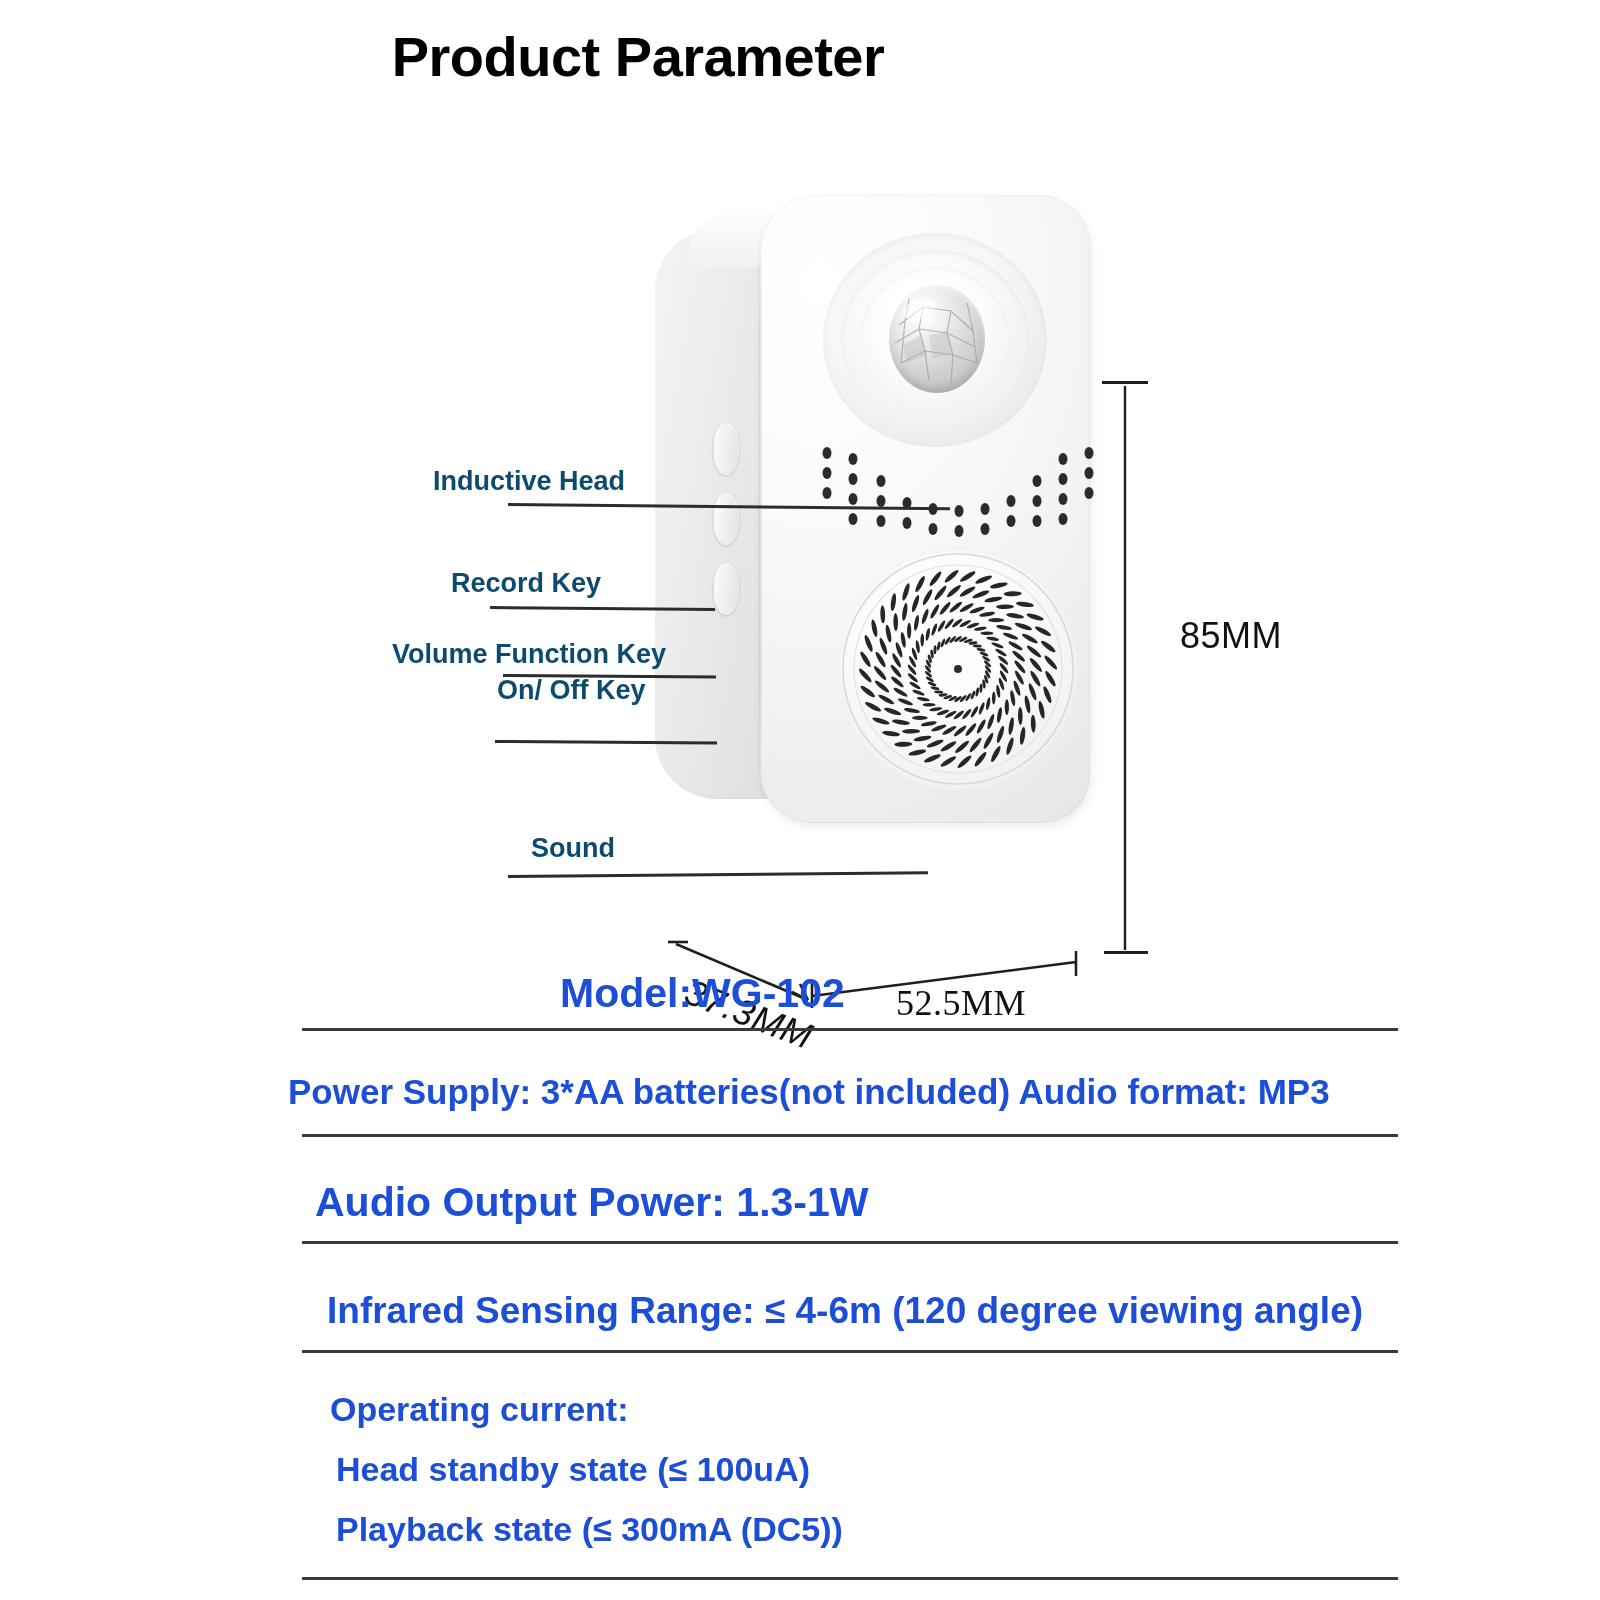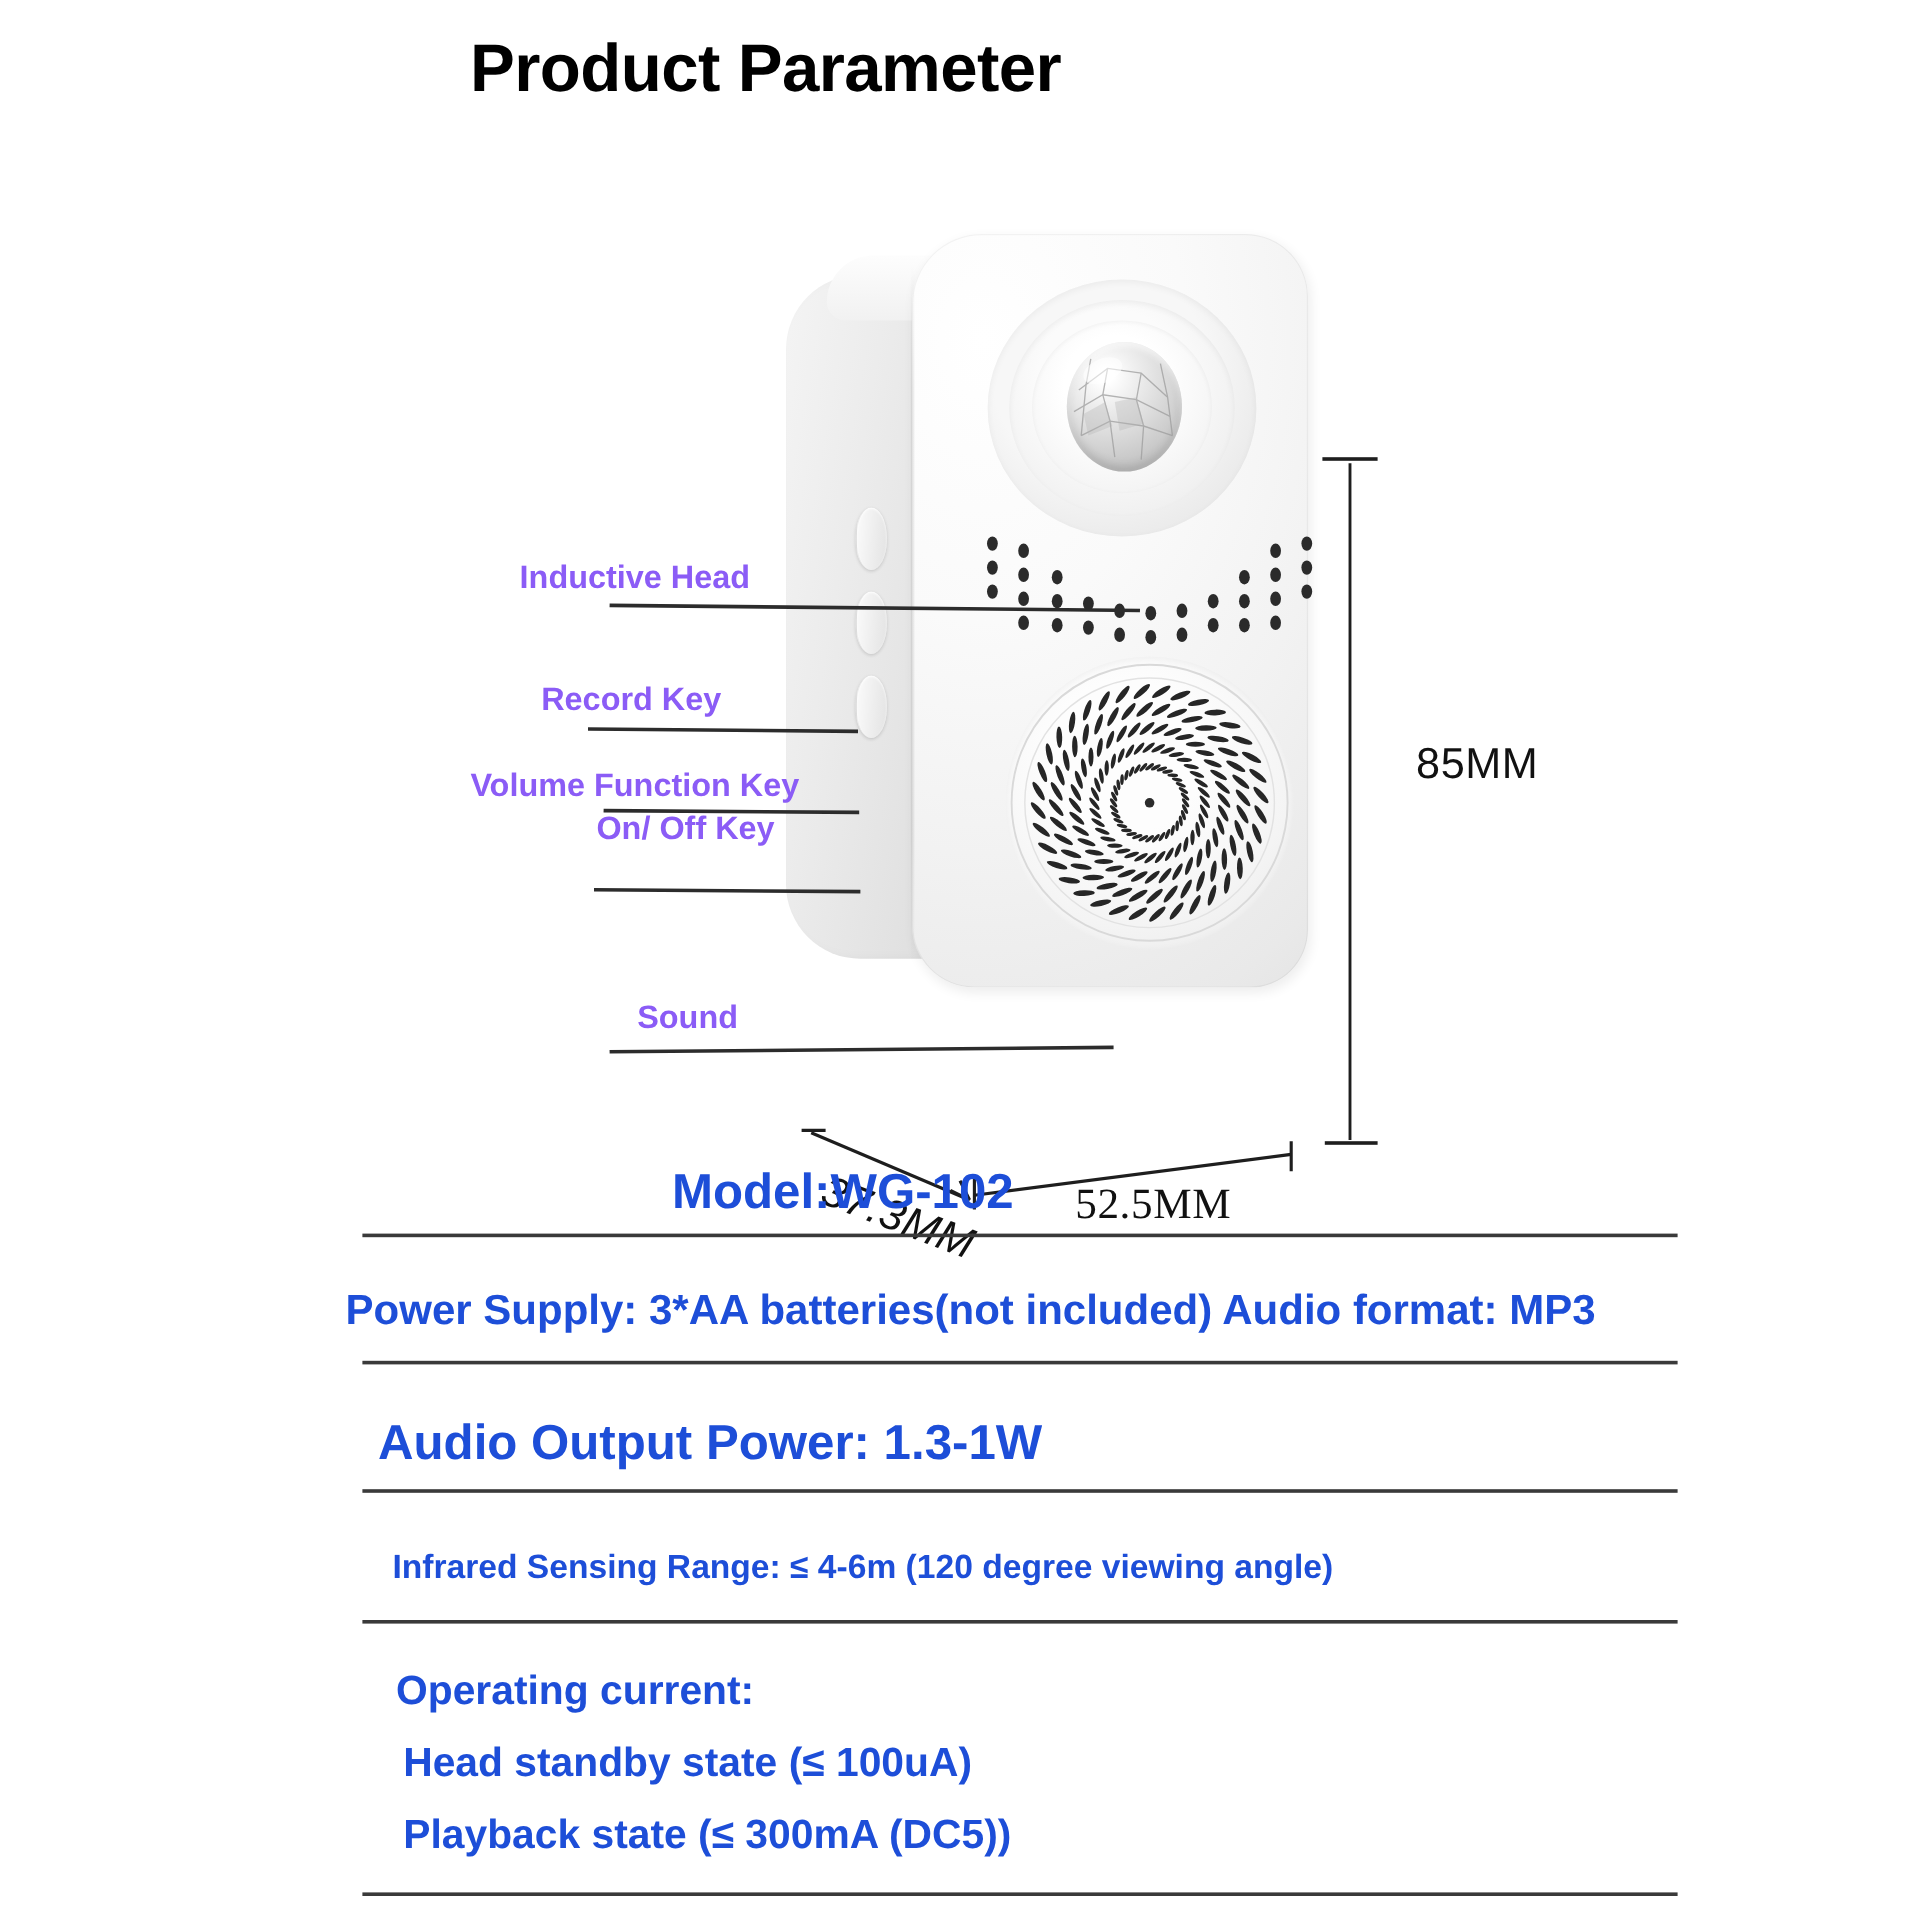--- a/index.html
+++ b/index.html
@@ -141,21 +141,21 @@
   #btn-record  { left: 58px;  top: 228px; }
   #btn-volume  { left: 58px;  top: 298px; }
   #btn-onoff   { left: 58px;  top: 368px; }
 
   
   .callout-label {
     position: absolute;
     font-size: 27px;
     font-weight: bold;
     white-space: nowrap;
-    color: #8b5cf6;
+    color: #0c4a6e;
   }
   .leader-line {
     position: absolute;
     height: 0;
     border-top: 3px solid #2c2c2c;
   }
 
   #label-inductive { left: 433px; top: 316px; }
   #line-inductive  { left: 508px; top: 353px; width: 442px; transform: rotate(0.55deg); transform-origin: left center;}
 
@@ -203,21 +203,21 @@
   }
   .spec-text {
     position: absolute;
     font-weight: bold;
     white-space: nowrap;
     color: #1d4ed8;
   }
   #spec-model   { left: 560px; top: 10px;  font-size: 41px; }
   #spec-power   { left: 288px; top: 112px; font-size: 35px; }
   #spec-audio   { left: 315px; top: 219px; font-size: 41px; }
-  #spec-ir      { left: 327px; top: 330px; font-size: 28px; }
+  #spec-ir      { left: 327px; top: 330px; font-size: 37px; }
   #spec-cur-0   { left: 330px; top: 430px; font-size: 34px; text-align: right; }
   #spec-cur-1   { left: 336px; top: 490px; font-size: 34px; }
   #spec-cur-2   { left: 336px; top: 550px; font-size: 34px; }
 
   #rule-1 { top: 68px;  }
   #rule-2 { top: 174px; }
   #rule-3 { top: 281px; }
   #rule-4 { top: 390px; }
   #rule-5 { top: 617px; }
 </style>

